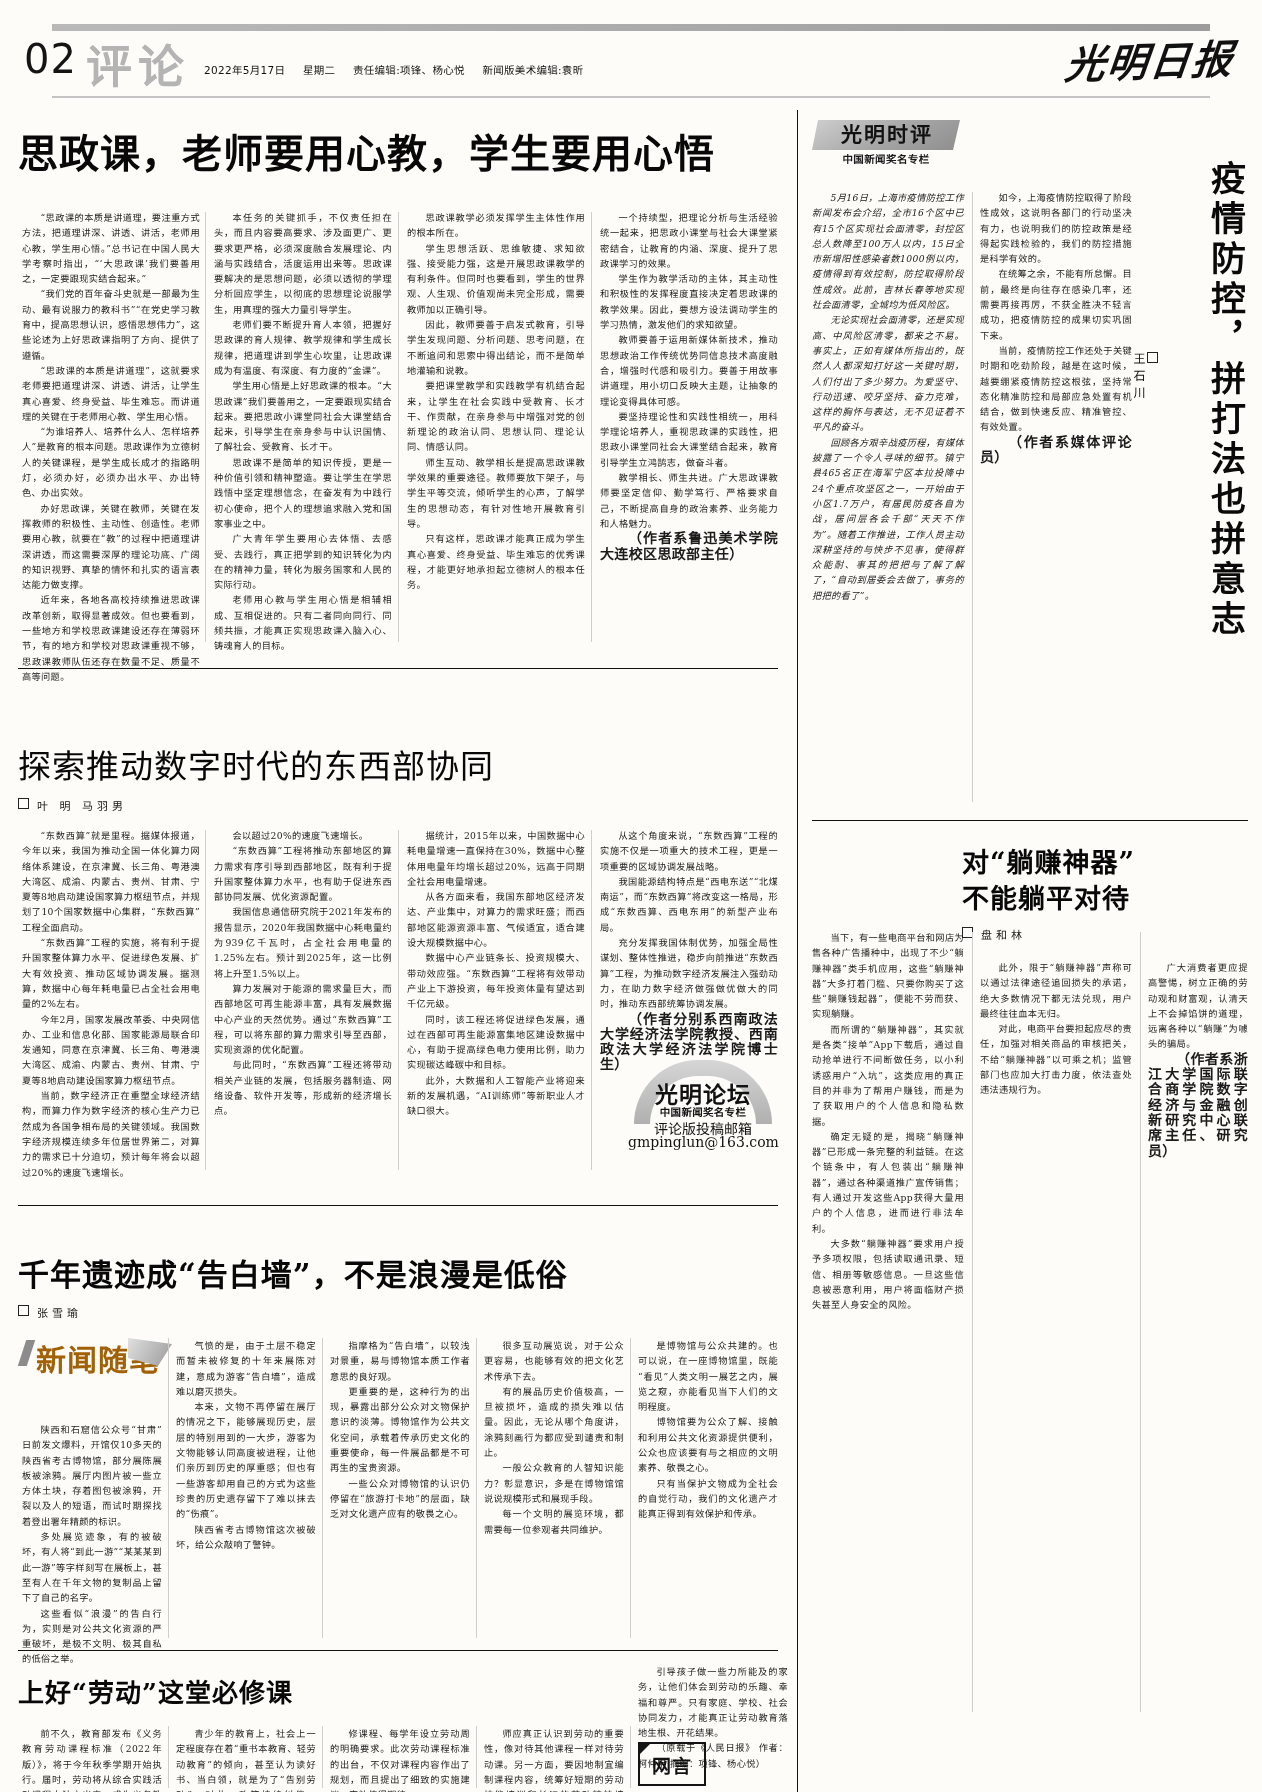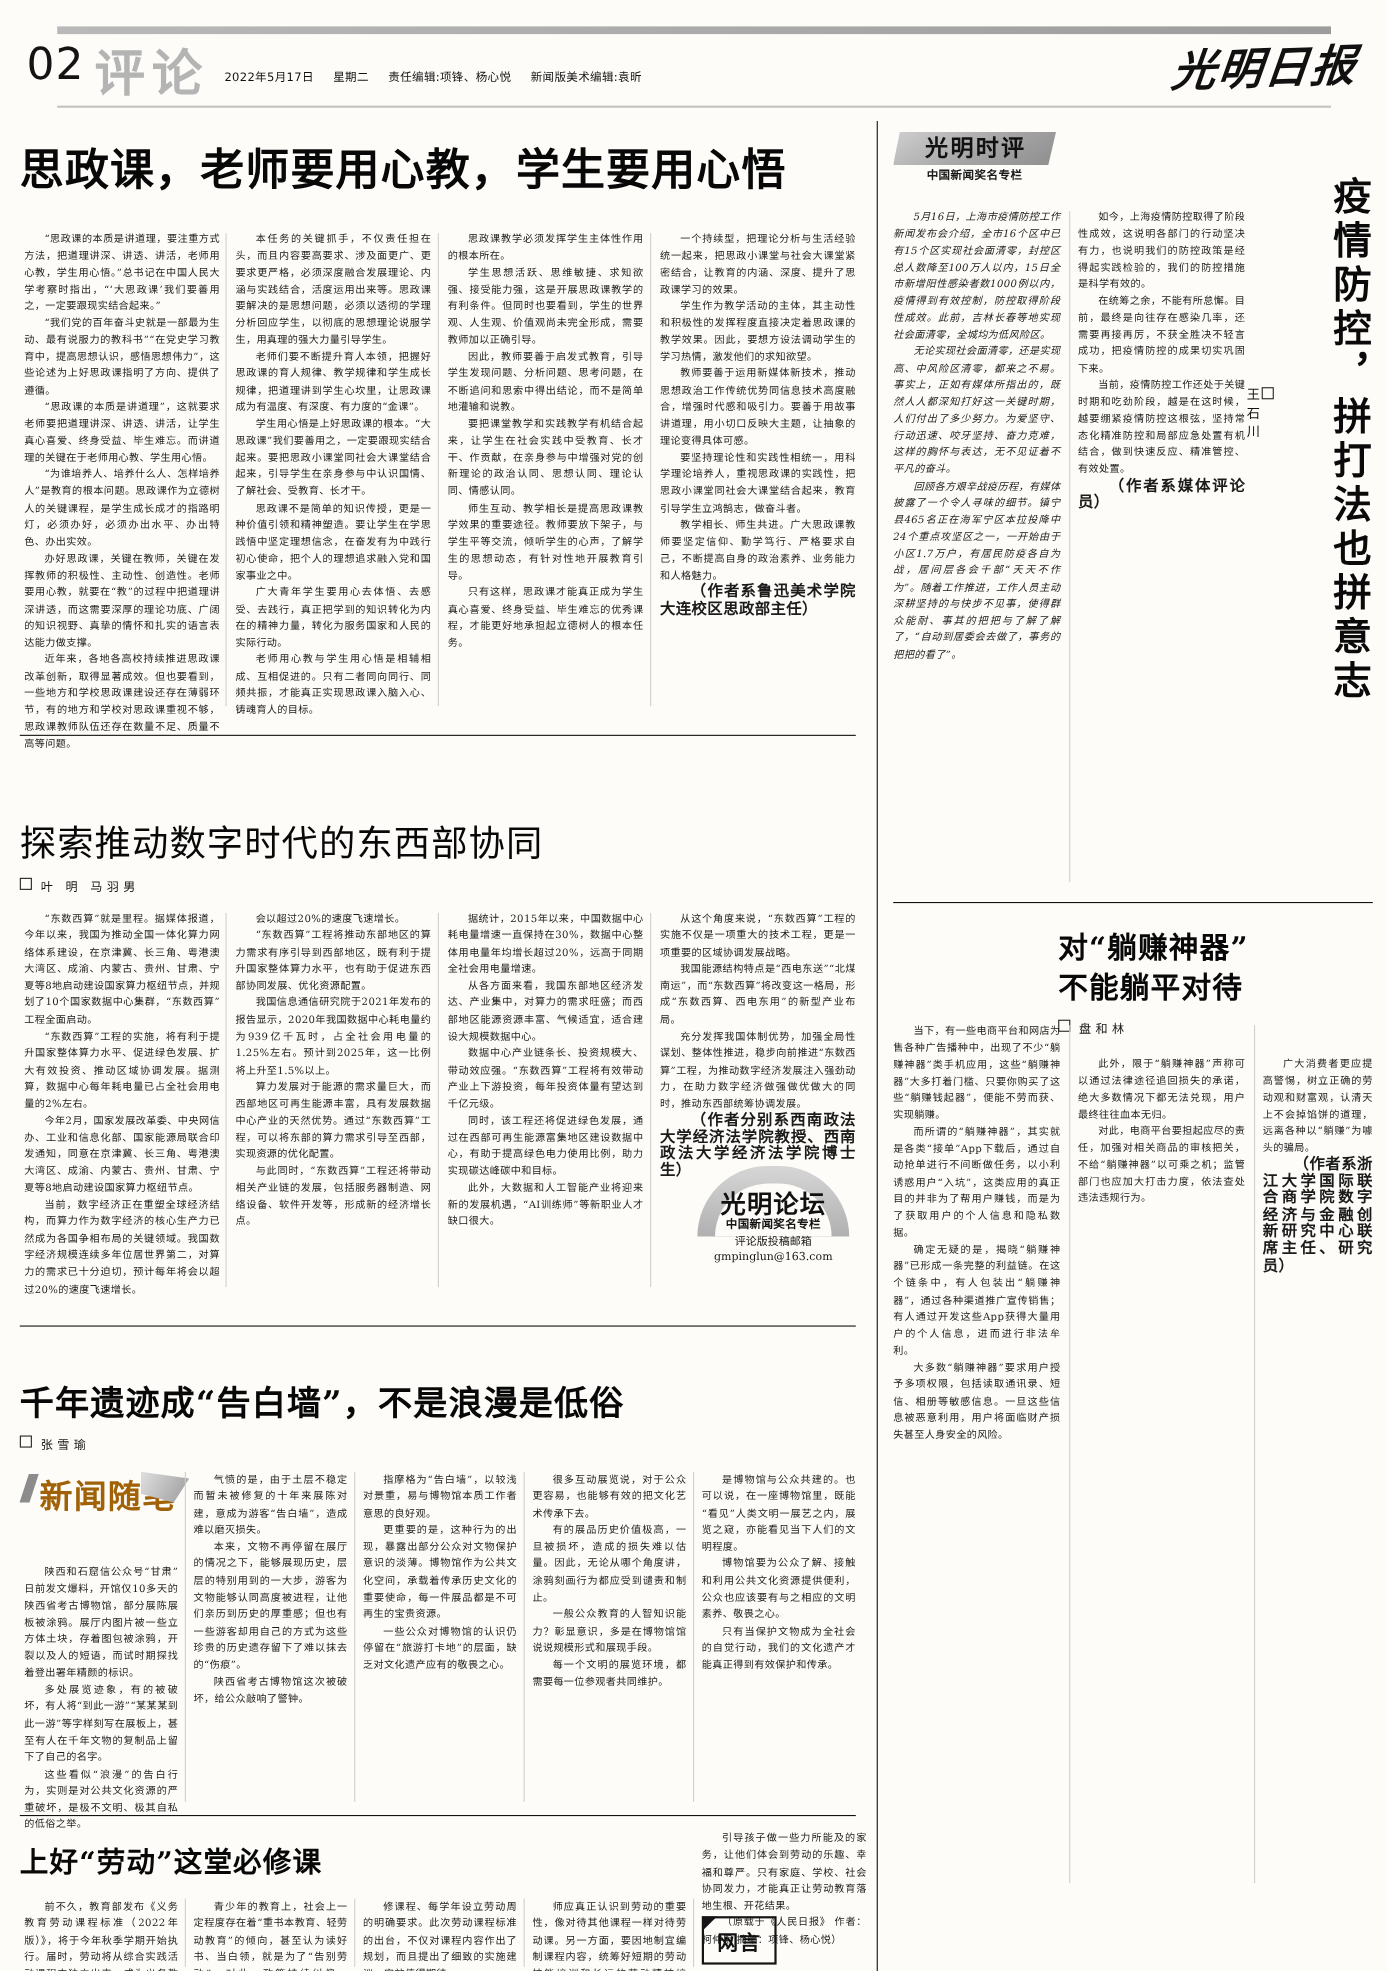--- a/index.html
+++ b/index.html
@@ -83,21 +83,21 @@
     position:absolute;left:0;top:16px;width:150px;text-align:center;
     font-size:23px;font-weight:700;letter-spacing:1px;color:#111;
   }
   .badge-forum .fsub{
     position:absolute;left:0;top:44px;width:150px;text-align:center;
     font-size:10.5px;font-weight:700;letter-spacing:.3px;color:#141414;
     font-family:"DejaVu Sans","Liberation Sans",sans-serif;
   }
   .badge-forum .fmail{
     position:absolute;left:0;top:63px;width:150px;text-align:center;
-    font-size:10px;color:#141414;line-height:13px;
+    font-size:14px;color:#141414;line-height:13px;
   }
 
   .badge-essay{position:relative;width:152px;height:34px;}
   .badge-essay .etxt{
     position:absolute;left:16px;top:0;font-size:30px;font-weight:700;letter-spacing:1px;color:#a16207;
   }
   .badge-essay .slash{
     position:absolute;left:2px;top:4px;width:9px;height:26px;background:#8c8c8c;
     transform:skewX(-18deg);
   }

